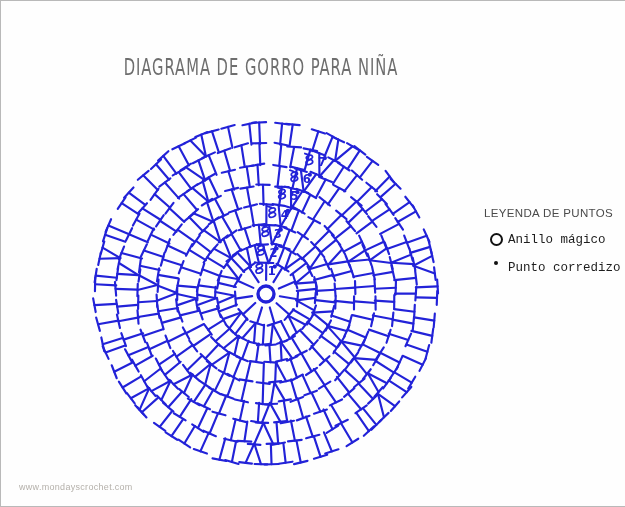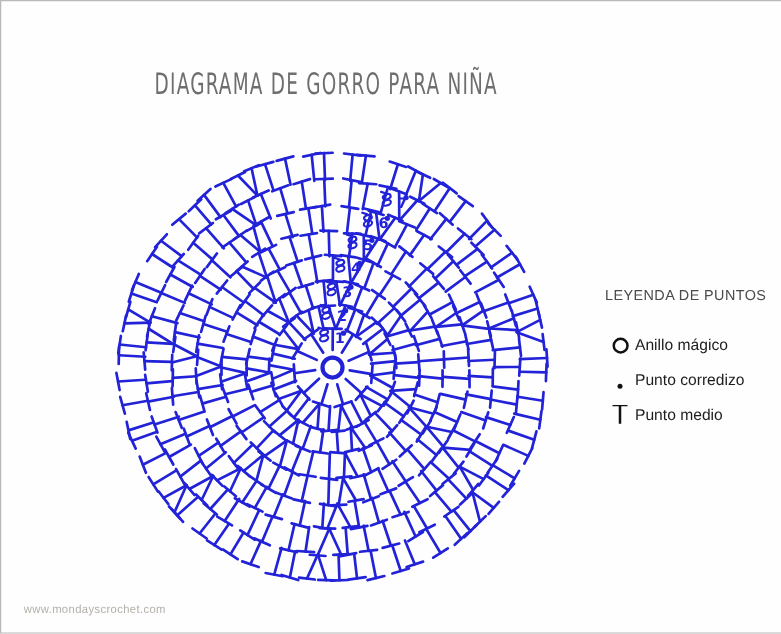--- a/index.html
+++ b/index.html
@@ -43,27 +43,27 @@
     left:483px; top:206px;
     width:130px;
     color:#3a3a3a;
   }
   #legend-title{
     font-size:11.5px;
     letter-spacing:.35px;
     color:#4a4a4a;
     margin-bottom:14px;
     white-space:nowrap;
-    margin-top:24px;
   }
   .leg-row{
     display:flex;
-    align-items:flex-end;
+    align-items:flex-start;
     height:26px;
     margin-bottom:2px;
+    font-family:Liberation Mono, monospace;
   }
   .leg-sym{
     width:24px;
     min-width:24px;
     display:flex;
     align-items:center;
     justify-content:center;
     color:#111;
   }
   .leg-label{
@@ -871,26 +871,17 @@
     </div>
 
 
     <div class="leg-row">
       <span class="leg-sym">
         <span class="sym-dot"></span>
       </span>
       <span class="leg-label">Punto corredizo</span>
     </div>
 
-    <div class="leg-row">
-      <span class="leg-sym">
-        <span class="sym-hdc">
-            <i class="bar"></i>
-            <i class="stem"></i>
-          </span>
-      </span>
-      <span class="leg-label">Punto medio</span>
-    </div>
   </div>
 
   <div id="footer">www.mondayscrochet.com</div>
 
 </div>
 
 </body></html>

